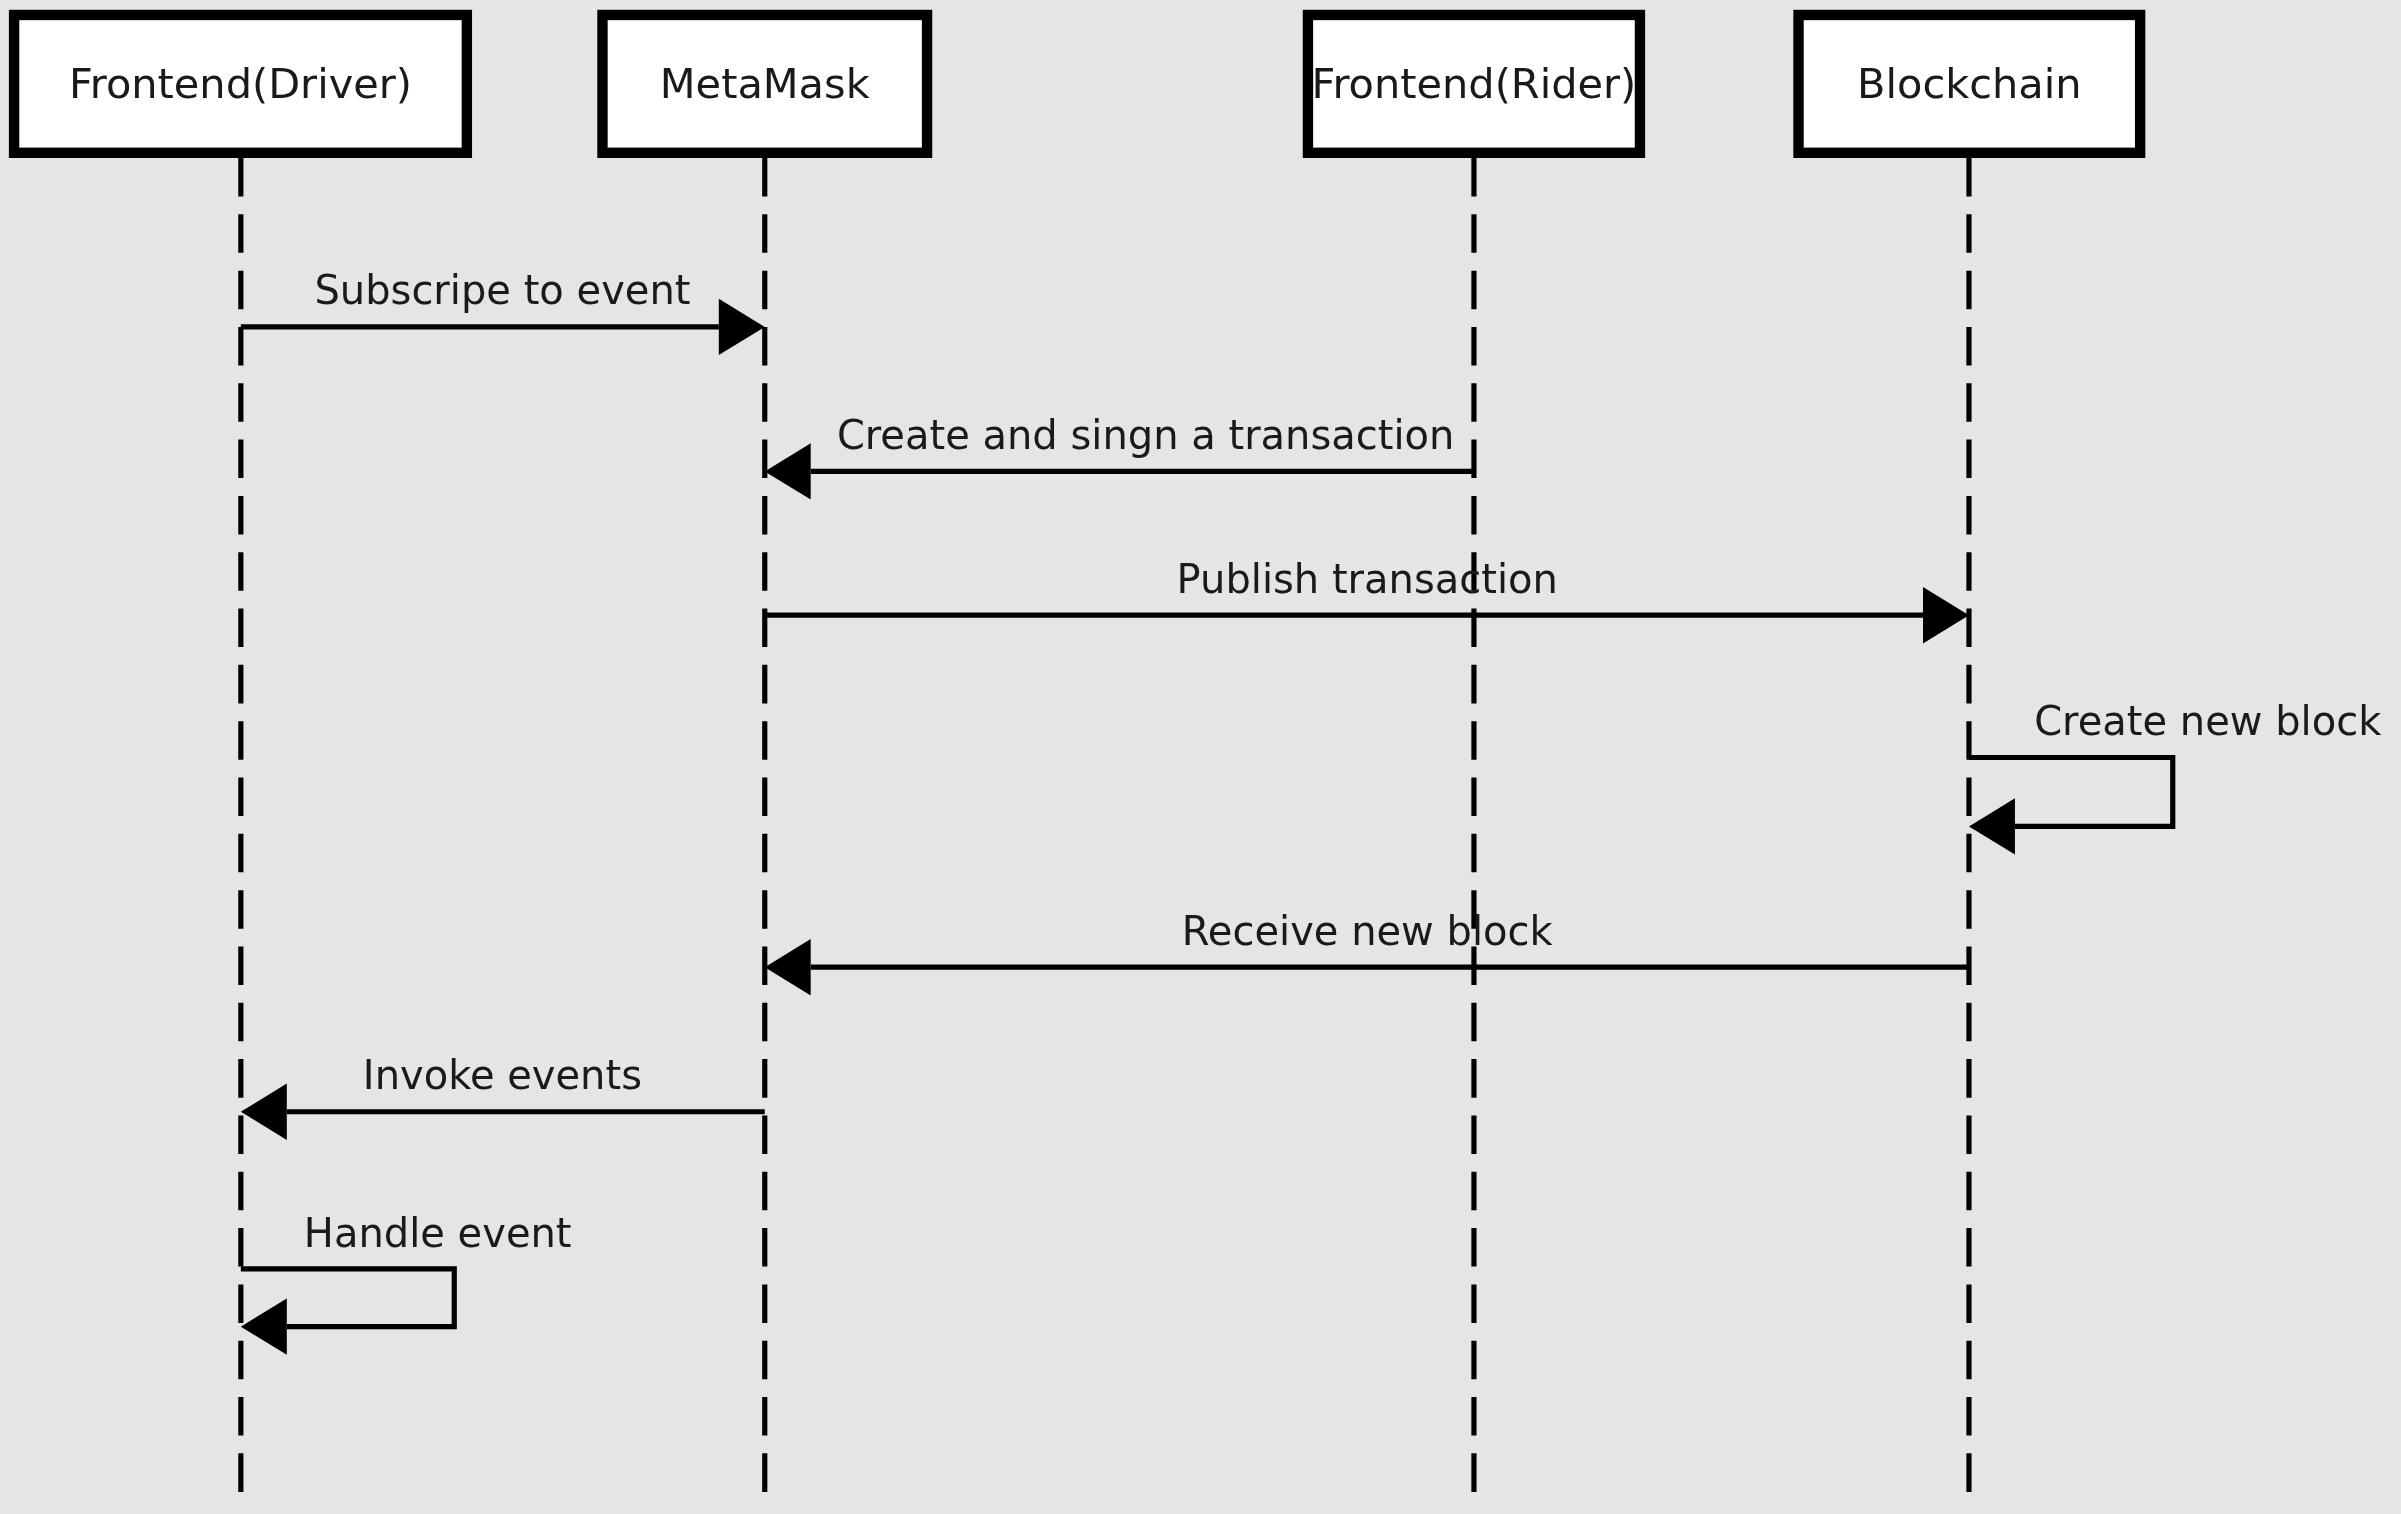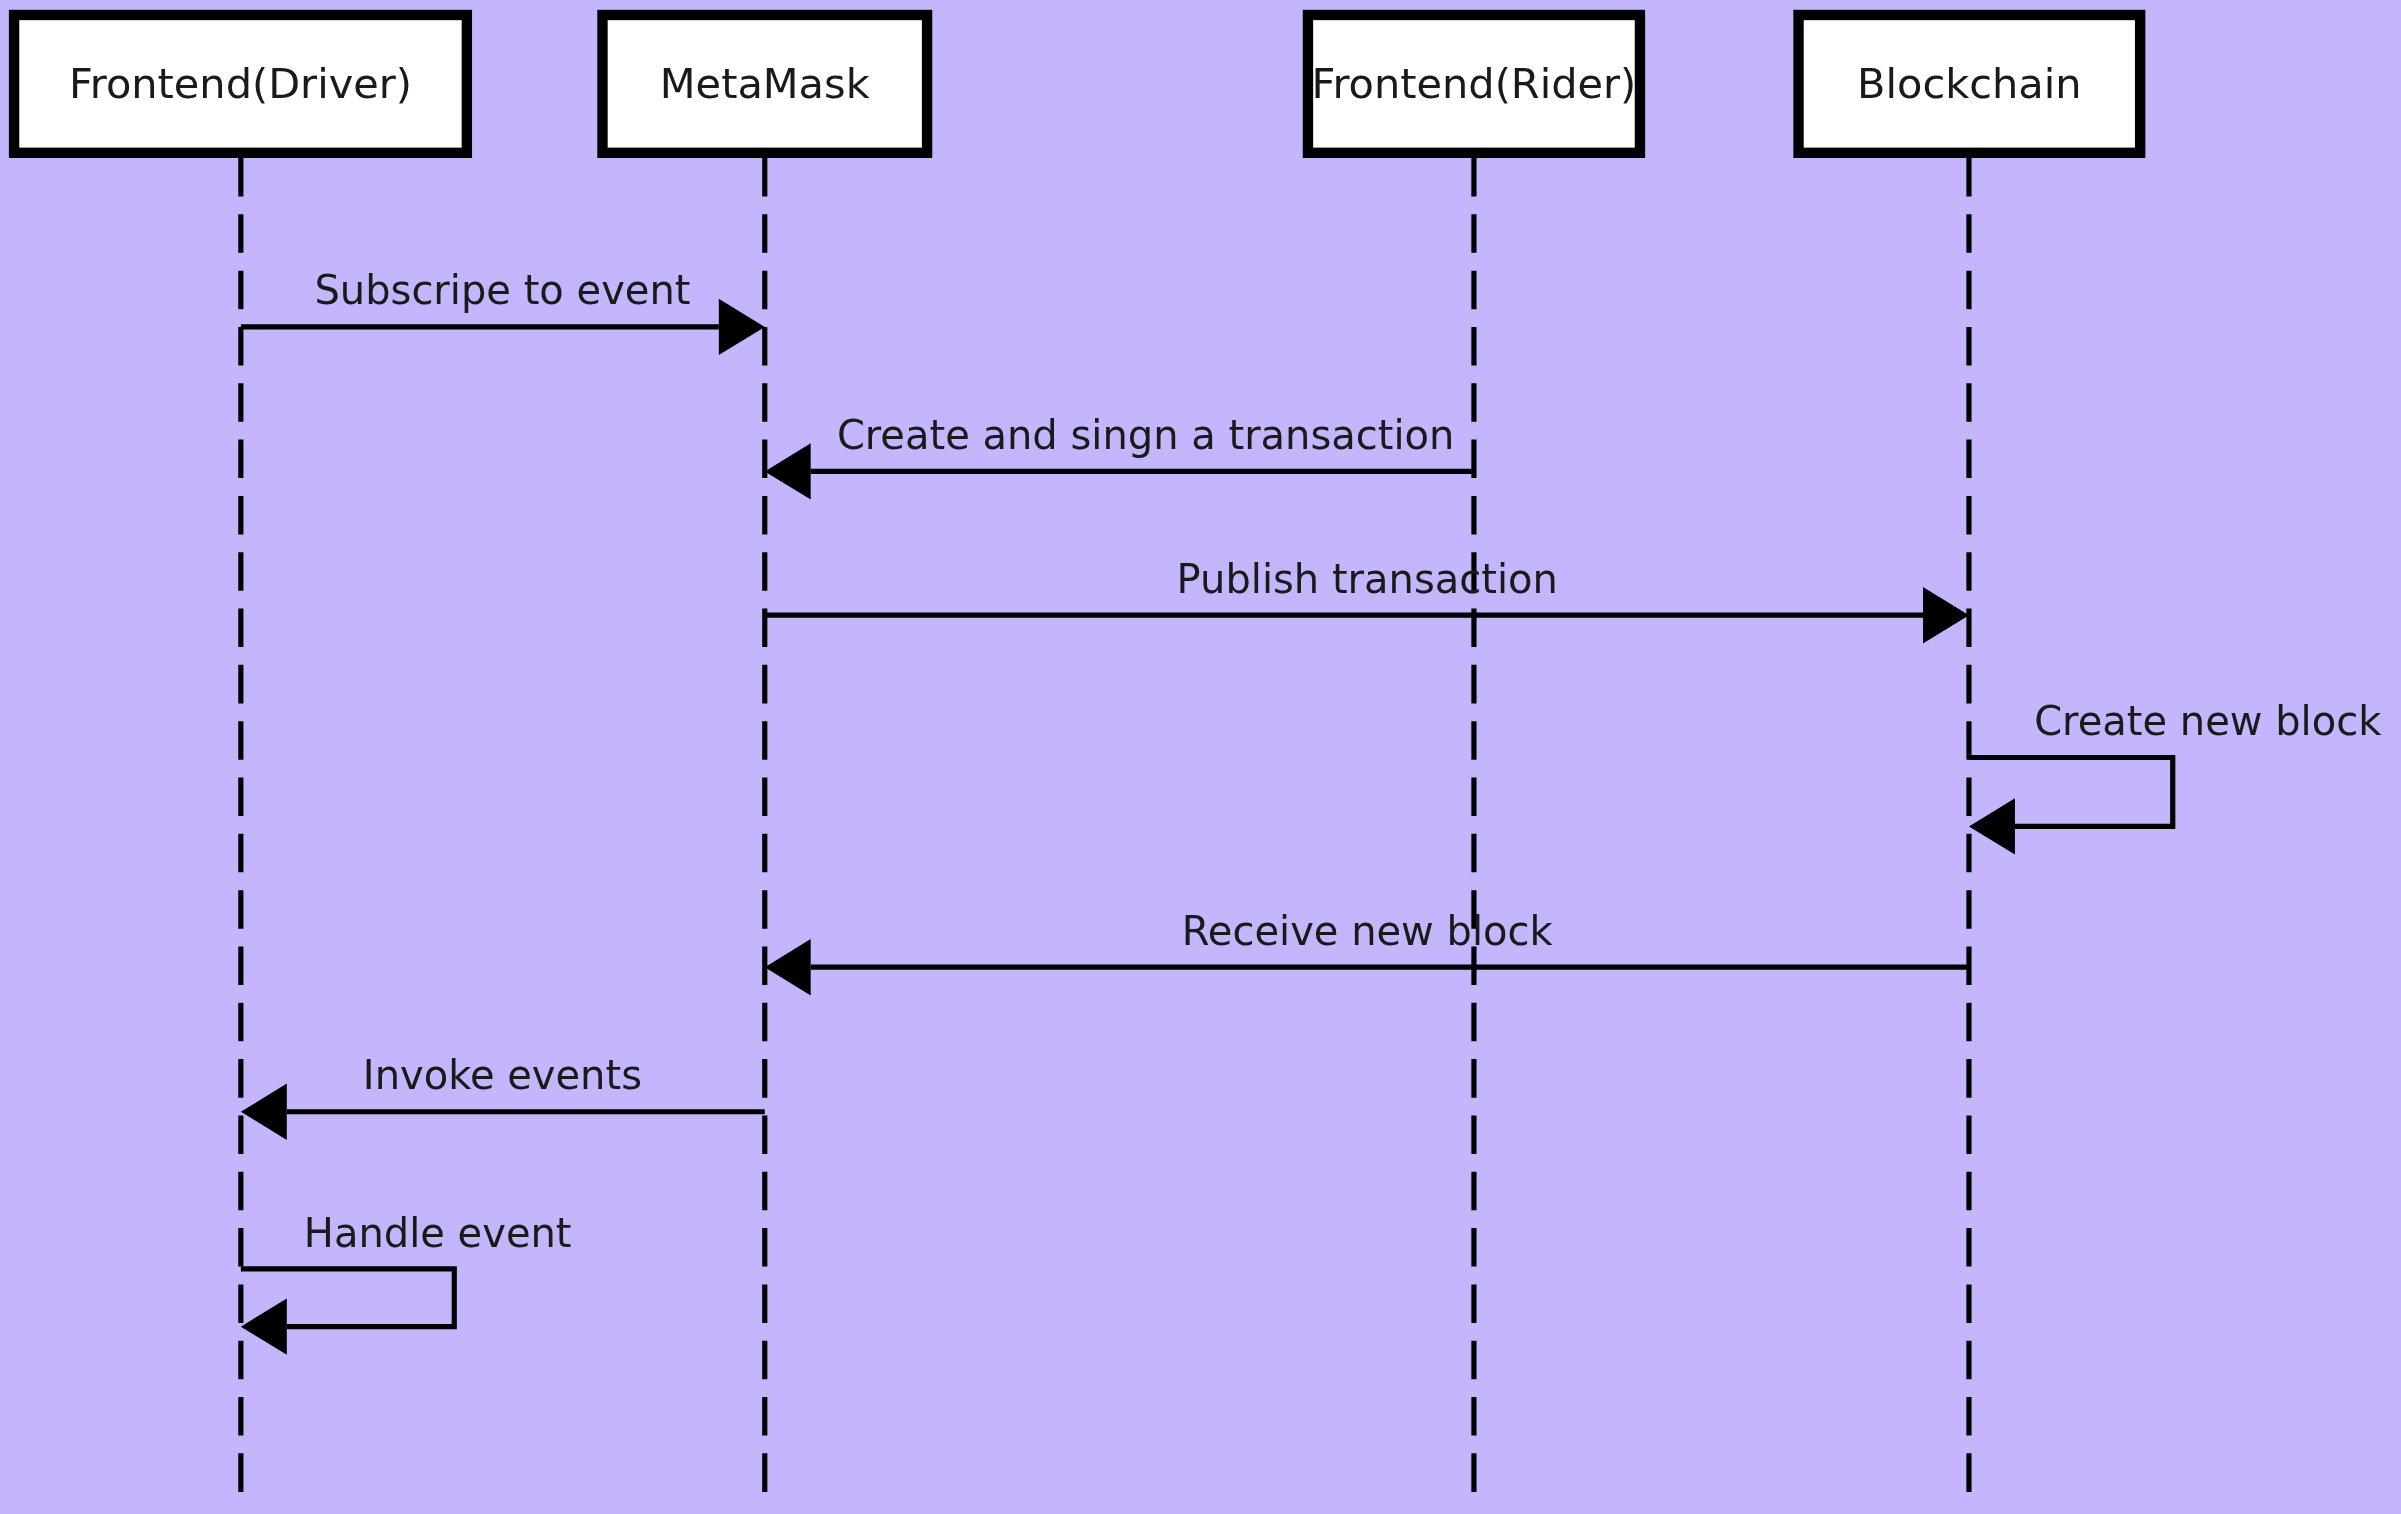--- a/index.html
+++ b/index.html
@@ -7,21 +7,21 @@
     padding: 0;
     background: #ffffff;
   }
   body {
     font-family: "DejaVu Sans", "Liberation Sans", sans-serif;
   }
   #diagram-root {
     position: relative;
     width: 2401px;
     height: 1515px;
-    background: #c4b5fd;
+    background: #e5e5e5;
     overflow: hidden;
   }
   #sequence-svg {
     display: block;
     width: 2401px;
     height: 1515px;
   }
   .participant-box-rect {
     fill: #ffffff;
     stroke: #000000;

